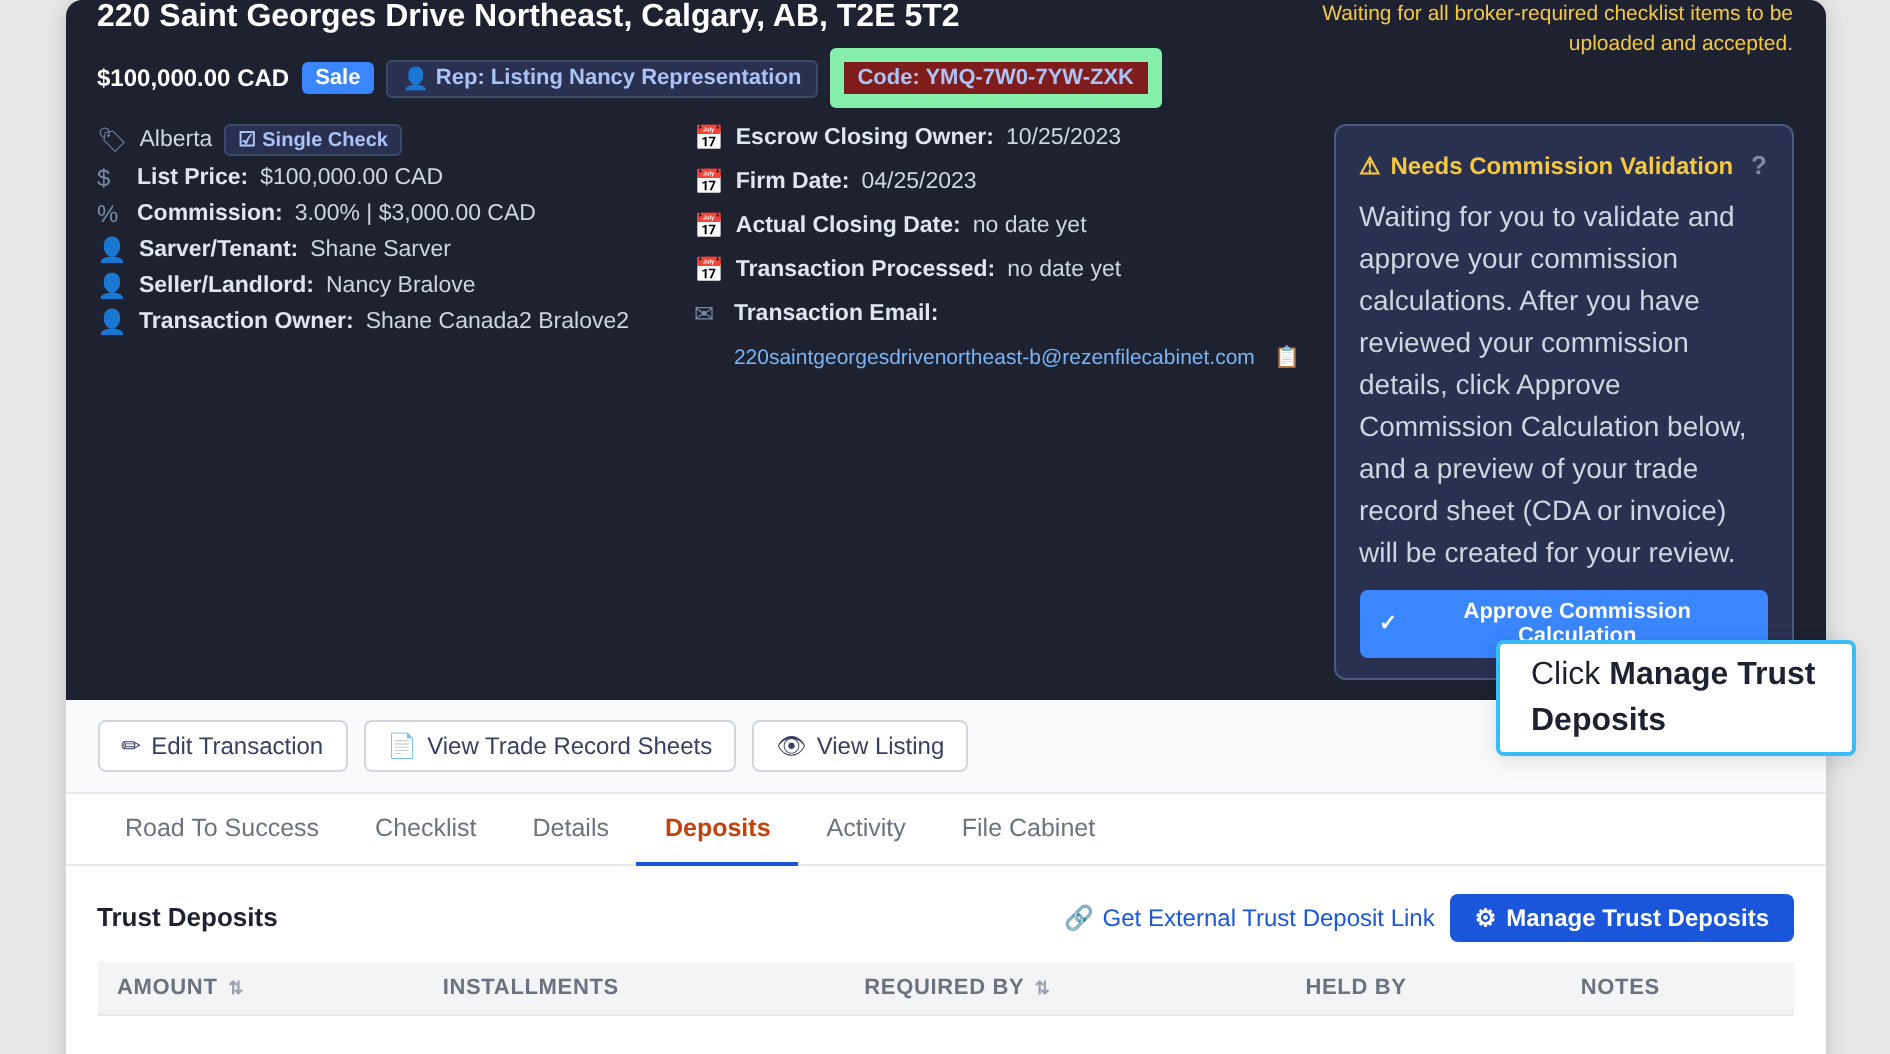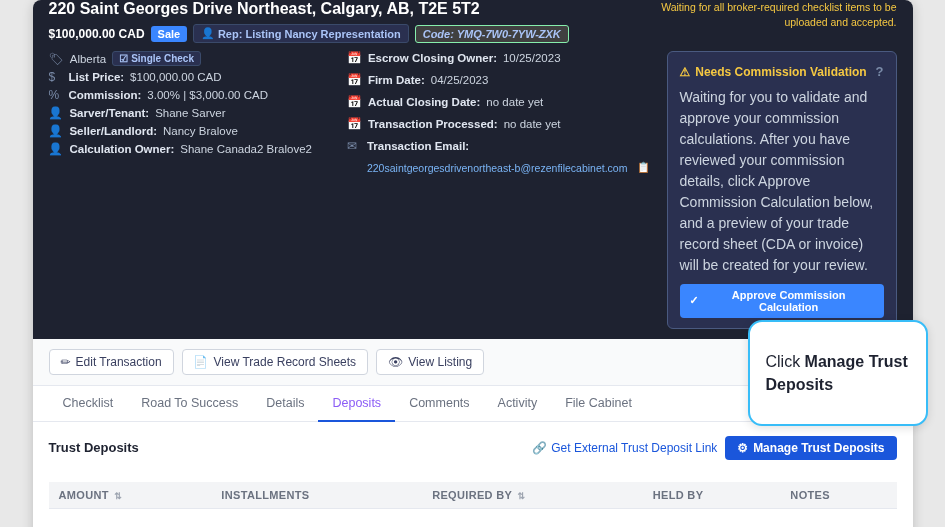--- a/index.html
+++ b/index.html
@@ -73,24 +73,23 @@
     .badge-sale {
       background: #3a86ff;
       color: #fff;
     }
     .badge-rep {
       background: #2a3050;
       color: #aac4f7;
       border: 1px solid #3a4a6a;
     }
     .badge-code {
-      background: #404040;
+      background: #7f1d1d;
       color: #aac4f7;
-      border: 1px solid #86efac;
-      font-style: italic;
+      border: 7px solid #86efac;
     }
 
     .header-body {
       display: flex;
       gap: 16px;
       margin-top: 8px;
     }
     .header-left {
       flex: 1;
     }
@@ -194,37 +193,37 @@
     }
     .tab {
       padding: 10px 14px;
       font-size: 12.5px;
       color: #6b7280;
       cursor: pointer;
       border-bottom: 2px solid transparent;
       margin-bottom: -1px;
     }
     .tab.active {
-      color: #8b5cf6;
+      color: #c2410c;
       border-bottom-color: #1a56db;
-      font-weight: 400;
+      font-weight: 700;
     }
 
     
     .main-content {
       padding: 14px 16px;
       background: #fff;
     }
 
     
     .section-header {
       display: flex;
       align-items: center;
       justify-content: space-between;
-      margin-bottom: 22px;
+      margin-bottom: 10px;
     }
     .section-title {
       font-size: 13px;
       font-weight: 600;
       color: #1e2230;
     }
     .section-actions {
       display: flex;
       align-items: center;
       gap: 8px;
@@ -295,22 +294,22 @@
       color: #d1d5db;
     }
 
     
     .callout-box {
       position: absolute;
       right: -15px;
       top: 320px;
       background: #fff;
       border: 2px solid #38bdf8;
-      border-radius: 14px;
-      padding: 28px 16px;
+      border-radius: 4px;
+      padding: 4px 16px;
       font-size: 16px;
       font-weight: 400;
       color: #1e2230;
       line-height: 1.45;
       width: 180px;
       box-shadow: 0 2px 10px rgba(0,0,0,0.12);
       z-index: 10;
     }
     .callout-box strong {
       font-weight: 800;
@@ -370,21 +369,21 @@
             <span class="label-bold">Sarver/Tenant:</span>
             <span>Shane Sarver</span>
           </div>
           <div class="info-row">
             <span class="icon-sm">👤</span>
             <span class="label-bold">Seller/Landlord:</span>
             <span>Nancy Bralove</span>
           </div>
           <div class="info-row">
             <span class="icon-sm">👤</span>
-            <span class="label-bold">Calculation Owner:</span>
+            <span class="label-bold">Transaction Owner:</span>
             <span>Shane Canada2 Bralove2</span>
           </div>
         </div>
 
         <div class="header-right-col">
           <div class="info-row">
             <span class="icon-sm">📅</span>
             <span class="label-bold">Escrow Closing Owner:</span>
             <span>10/25/2023</span>
           </div>
@@ -439,25 +438,24 @@
         <span>📄</span>
         <span>View Trade Record Sheets</span>
       </button>
       <button class="toolbar-btn">
         <span>👁</span>
         <span>View Listing</span>
       </button>
     </div>
 
     <div class="tabs">
+      <div class="tab">Road To Success</div>
       <div class="tab">Checklist</div>
-      <div class="tab">Road To Success</div>
       <div class="tab">Details</div>
       <div class="tab active">Deposits</div>
-      <div class="tab">Comments</div>
       <div class="tab">Activity</div>
       <div class="tab">File Cabinet</div>
     </div>
 
     <div class="main-content">
 
       <div class="section-header">
         <span class="section-title">Trust Deposits</span>
         <div class="section-actions">
           <a class="link-btn">

